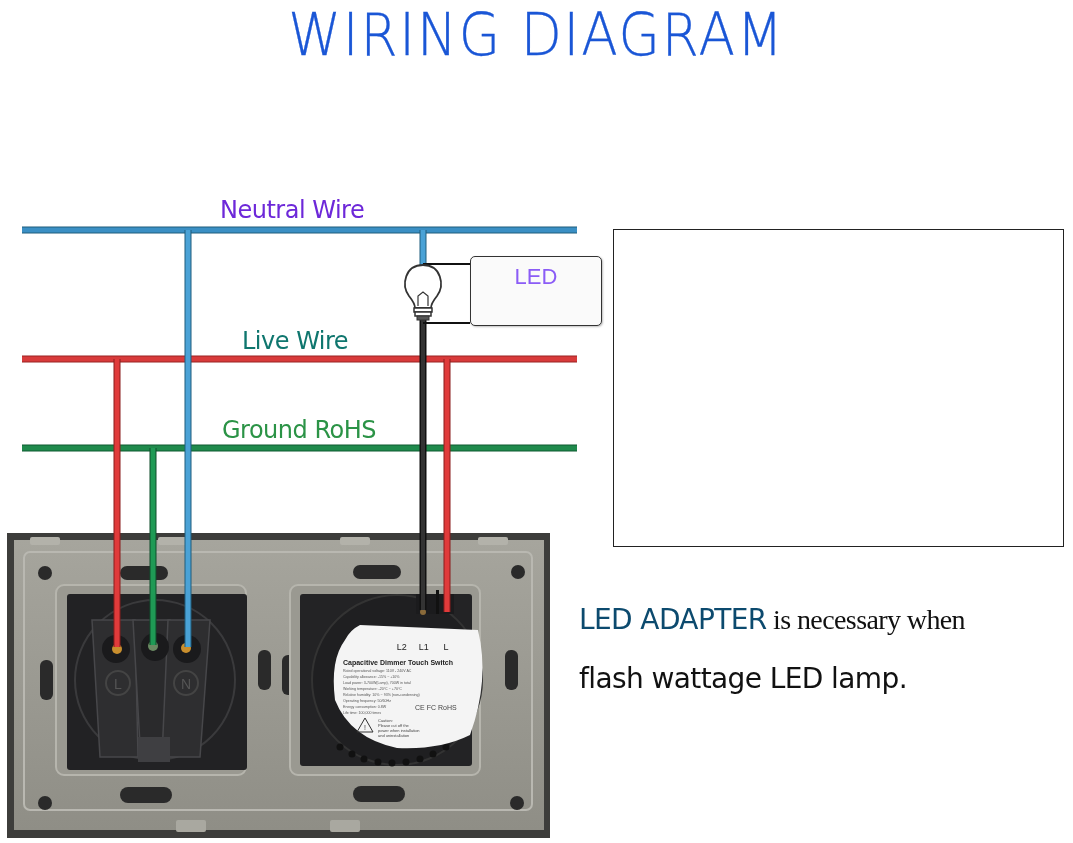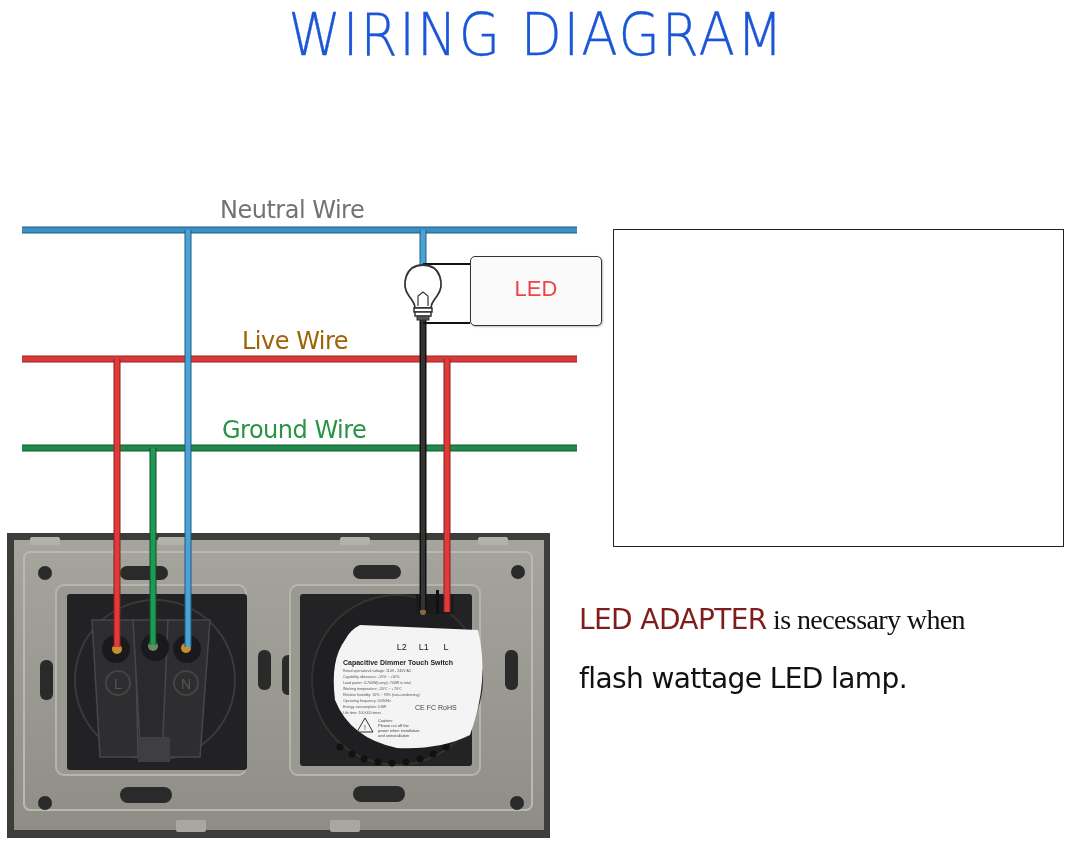--- a/index.html
+++ b/index.html
@@ -9,32 +9,32 @@
     font-family: "DejaVu Sans", sans-serif; font-weight: 200; font-size: 58px; letter-spacing: 2px;
     color: #1a56d6; -webkit-text-stroke: 0.3px #1a56d6; line-height: 66px;
     transform: scaleX(0.92);
   }
   .wire-label { position: absolute; font-family: "DejaVu Sans", sans-serif; font-size: 24px; line-height: 28px; letter-spacing: -0.5px; }
   .adapter-box {
     position: absolute; left: 470px; top: 256px; width: 132px; height: 70px;
     border: 1.5px solid #333; border-radius: 5px; background: #fafafa;
     box-shadow: 1px 1px 2px rgba(0,0,0,0.25);
     font-family: "Liberation Sans", sans-serif; font-size: 22px; line-height: 28px;
-    text-align: center; color: #ef4444; padding-top: 18px; box-sizing: border-box;
+    text-align: center; color: #8b5cf6; padding-top: 6px; box-sizing: border-box;
   }
   .photo-frame {
     position: absolute; left: 613px; top: 229px; width: 451px; height: 318px;
     border: 1.5px solid #222; background: #fff; box-sizing: border-box; overflow: hidden;
   }
   .note {
     position: absolute; left: 579px; top: 590px; width: 494px;
     font-family: "DejaVu Sans", sans-serif; font-size: 28px; line-height: 59px; color: #111;
     letter-spacing: -0.6px;
   }
-  .note .hl { color: #7f1d1d; }
+  .note .hl { color: #0c4a6e; }
   svg { position: absolute; left: 0; top: 0; }
   .lbl-text { font-family: "Liberation Sans", sans-serif; }
 </style>
 </head>
 <body>
 
 <div class="title">WIRING DIAGRAM</div>
 
 <svg width="1073" height="843" viewBox="0 0 1073 843">
   <defs>
@@ -211,23 +211,23 @@
       <rect x="778" y="355" width="90" height="60" rx="6" fill="url(#neckGrad)" stroke="#c7c7c7"></rect>
       <rect x="770" y="362" width="5" height="46" fill="#555"></rect>
 
       <path d="M 770 360 L 720 348 L 720 425 L 770 412 Z" fill="#cfcfcf"></path>
     </g>
     <circle cx="718" cy="470" r="58" fill="url(#bulbGrad)"></circle>
     <path d="M 720 412 C 745 400 775 395 790 400 L 805 460 C 790 470 770 480 740 495 Z" fill="#d4d4d4" opacity="0.85"></path>
   </g>
 </svg>
 
-<div class="wire-label" style="left:220px; top:196px; color:#737373;">Neutral Wire</div>
-<div class="wire-label" style="left:242px; top:327px; color:#a16207;">Live Wire</div>
-<div class="wire-label" style="left:222px; top:416px; color:#2b9346;">Ground Wire</div>
+<div class="wire-label" style="left:220px; top:196px; color:#6d28d9;">Neutral Wire</div>
+<div class="wire-label" style="left:242px; top:327px; color:#0f766e;">Live Wire</div>
+<div class="wire-label" style="left:222px; top:416px; color:#2b9346;">Ground RoHS</div>
 
 <div class="adapter-box">
   <div>LED</div>
 </div>
 
 <div class="photo-frame"></div>
 
 <div class="note">
   <div><span class="hl">LED ADAPTER</span><span style="white-space: pre; font-family: Liberation Serif, serif;"> is necessary when</span></div>
   <div>flash wattage LED lamp.</div>

